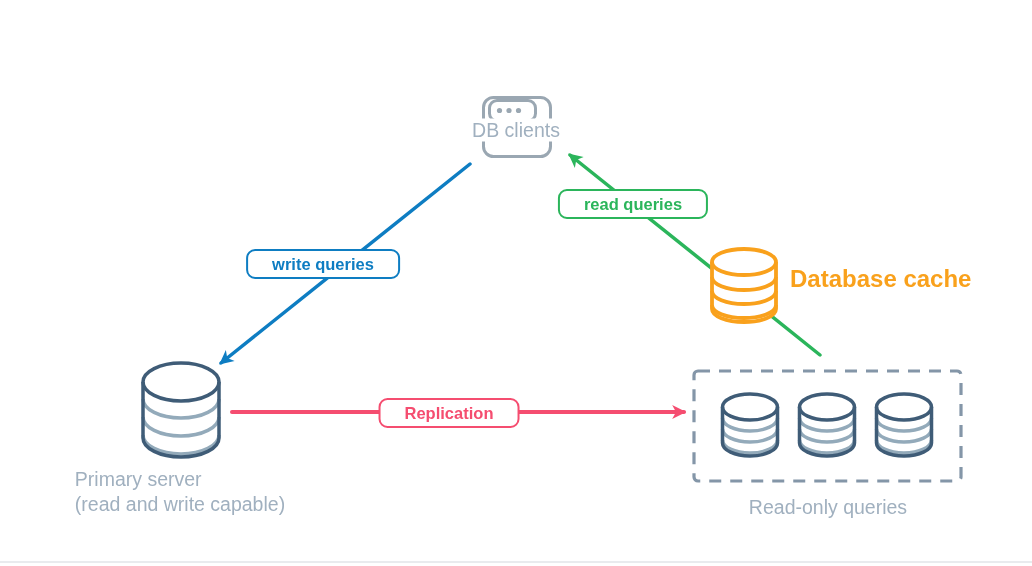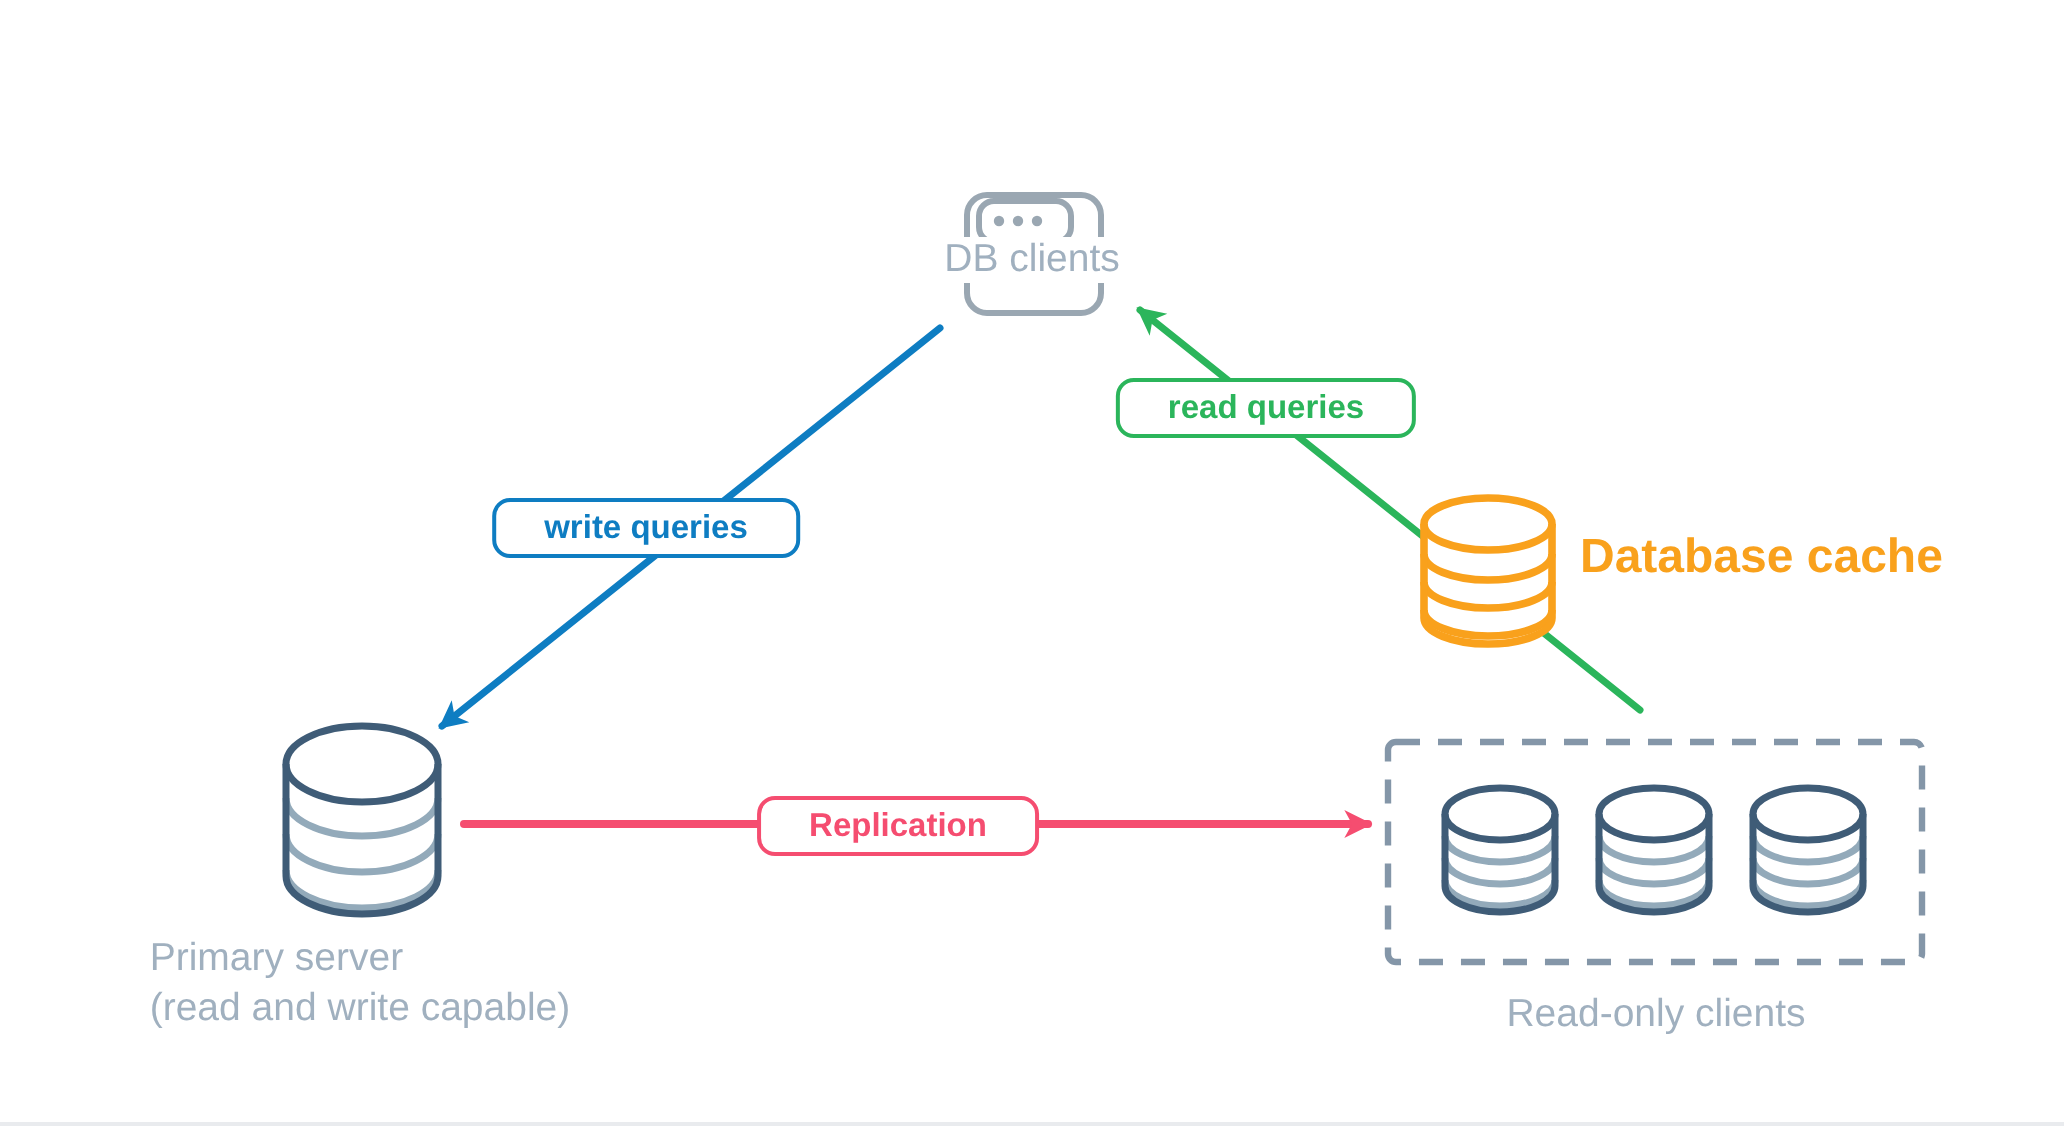--- a/index.html
+++ b/index.html
@@ -123,21 +123,21 @@
     </g>
   </svg>
 
   <div class="node-label label-dbclients">DB clients</div>
 
   <div class="node-label label-primary">
     <div>Primary server</div>
     <div>(read and write capable)</div>
   </div>
 
-  <div class="node-label label-replicas">Read-only clients</div>
+  <div class="node-label label-replicas">Read-only queries</div>
 
   <div class="node-label label-cache">Database cache</div>
 
   <div class="pill blue">write queries</div>
   <div class="pill green">read queries</div>
   <div class="pill pink">Replication</div>
 
   <div class="bottom-divider"></div>
 </div>
 

